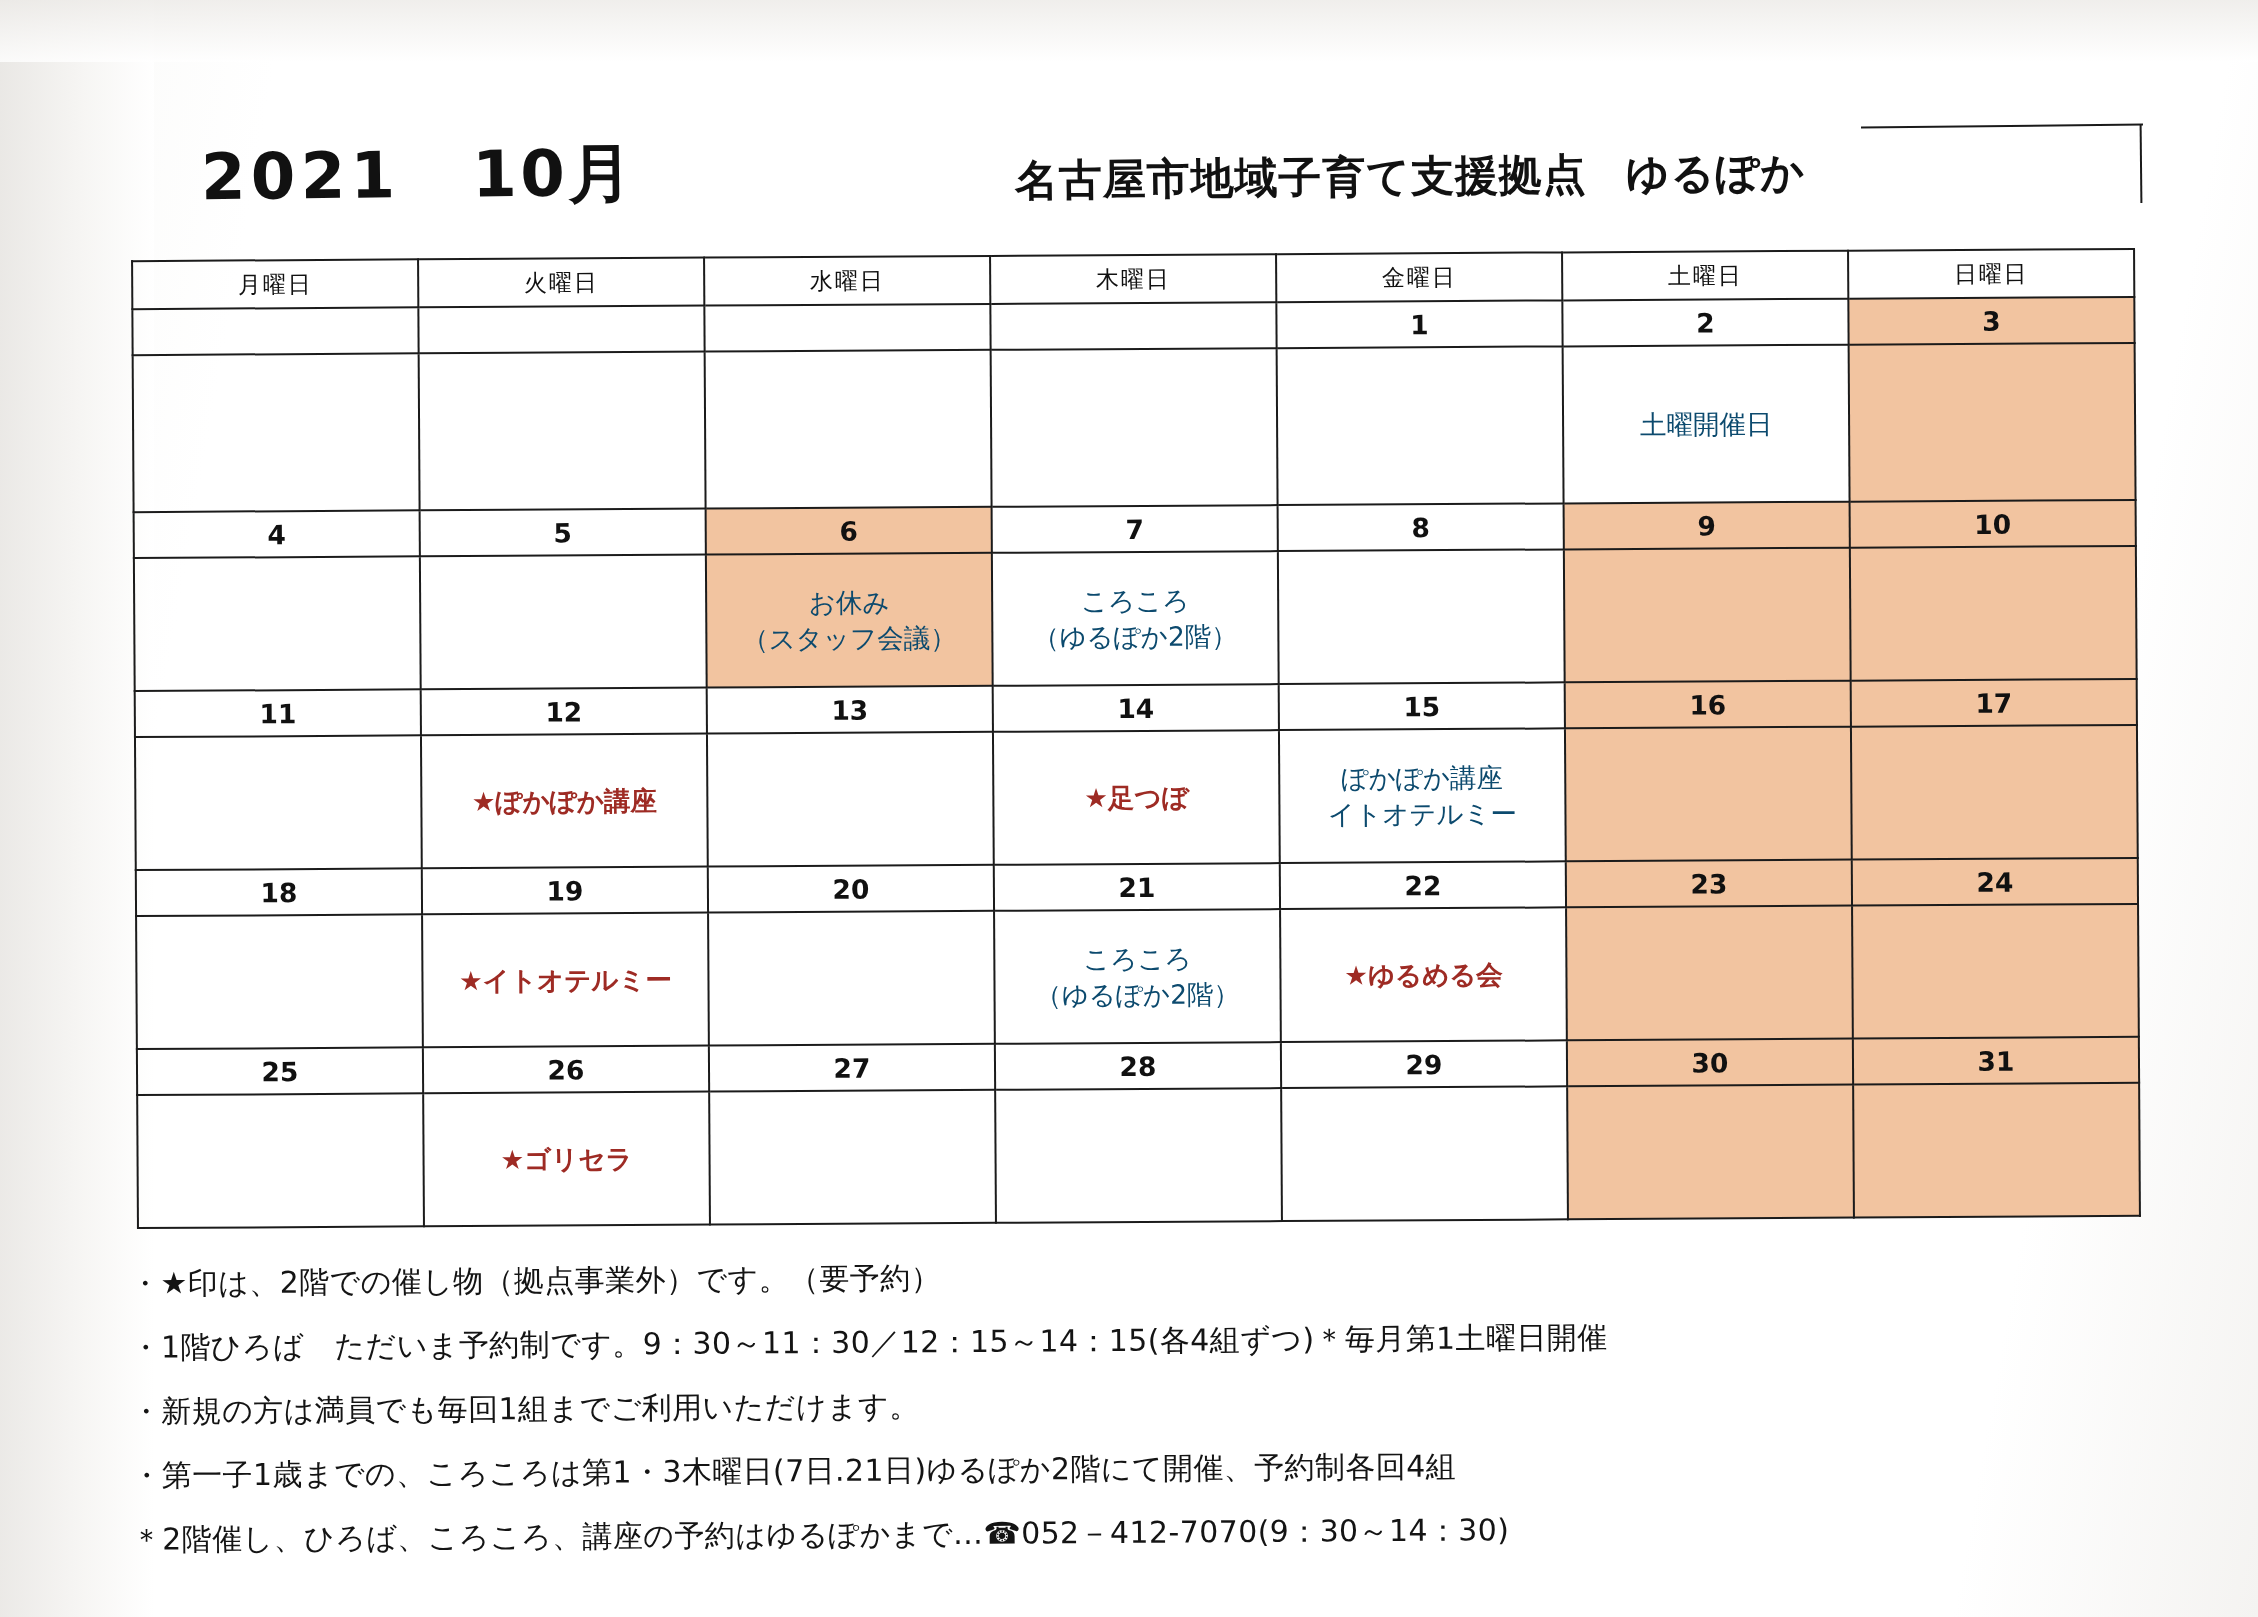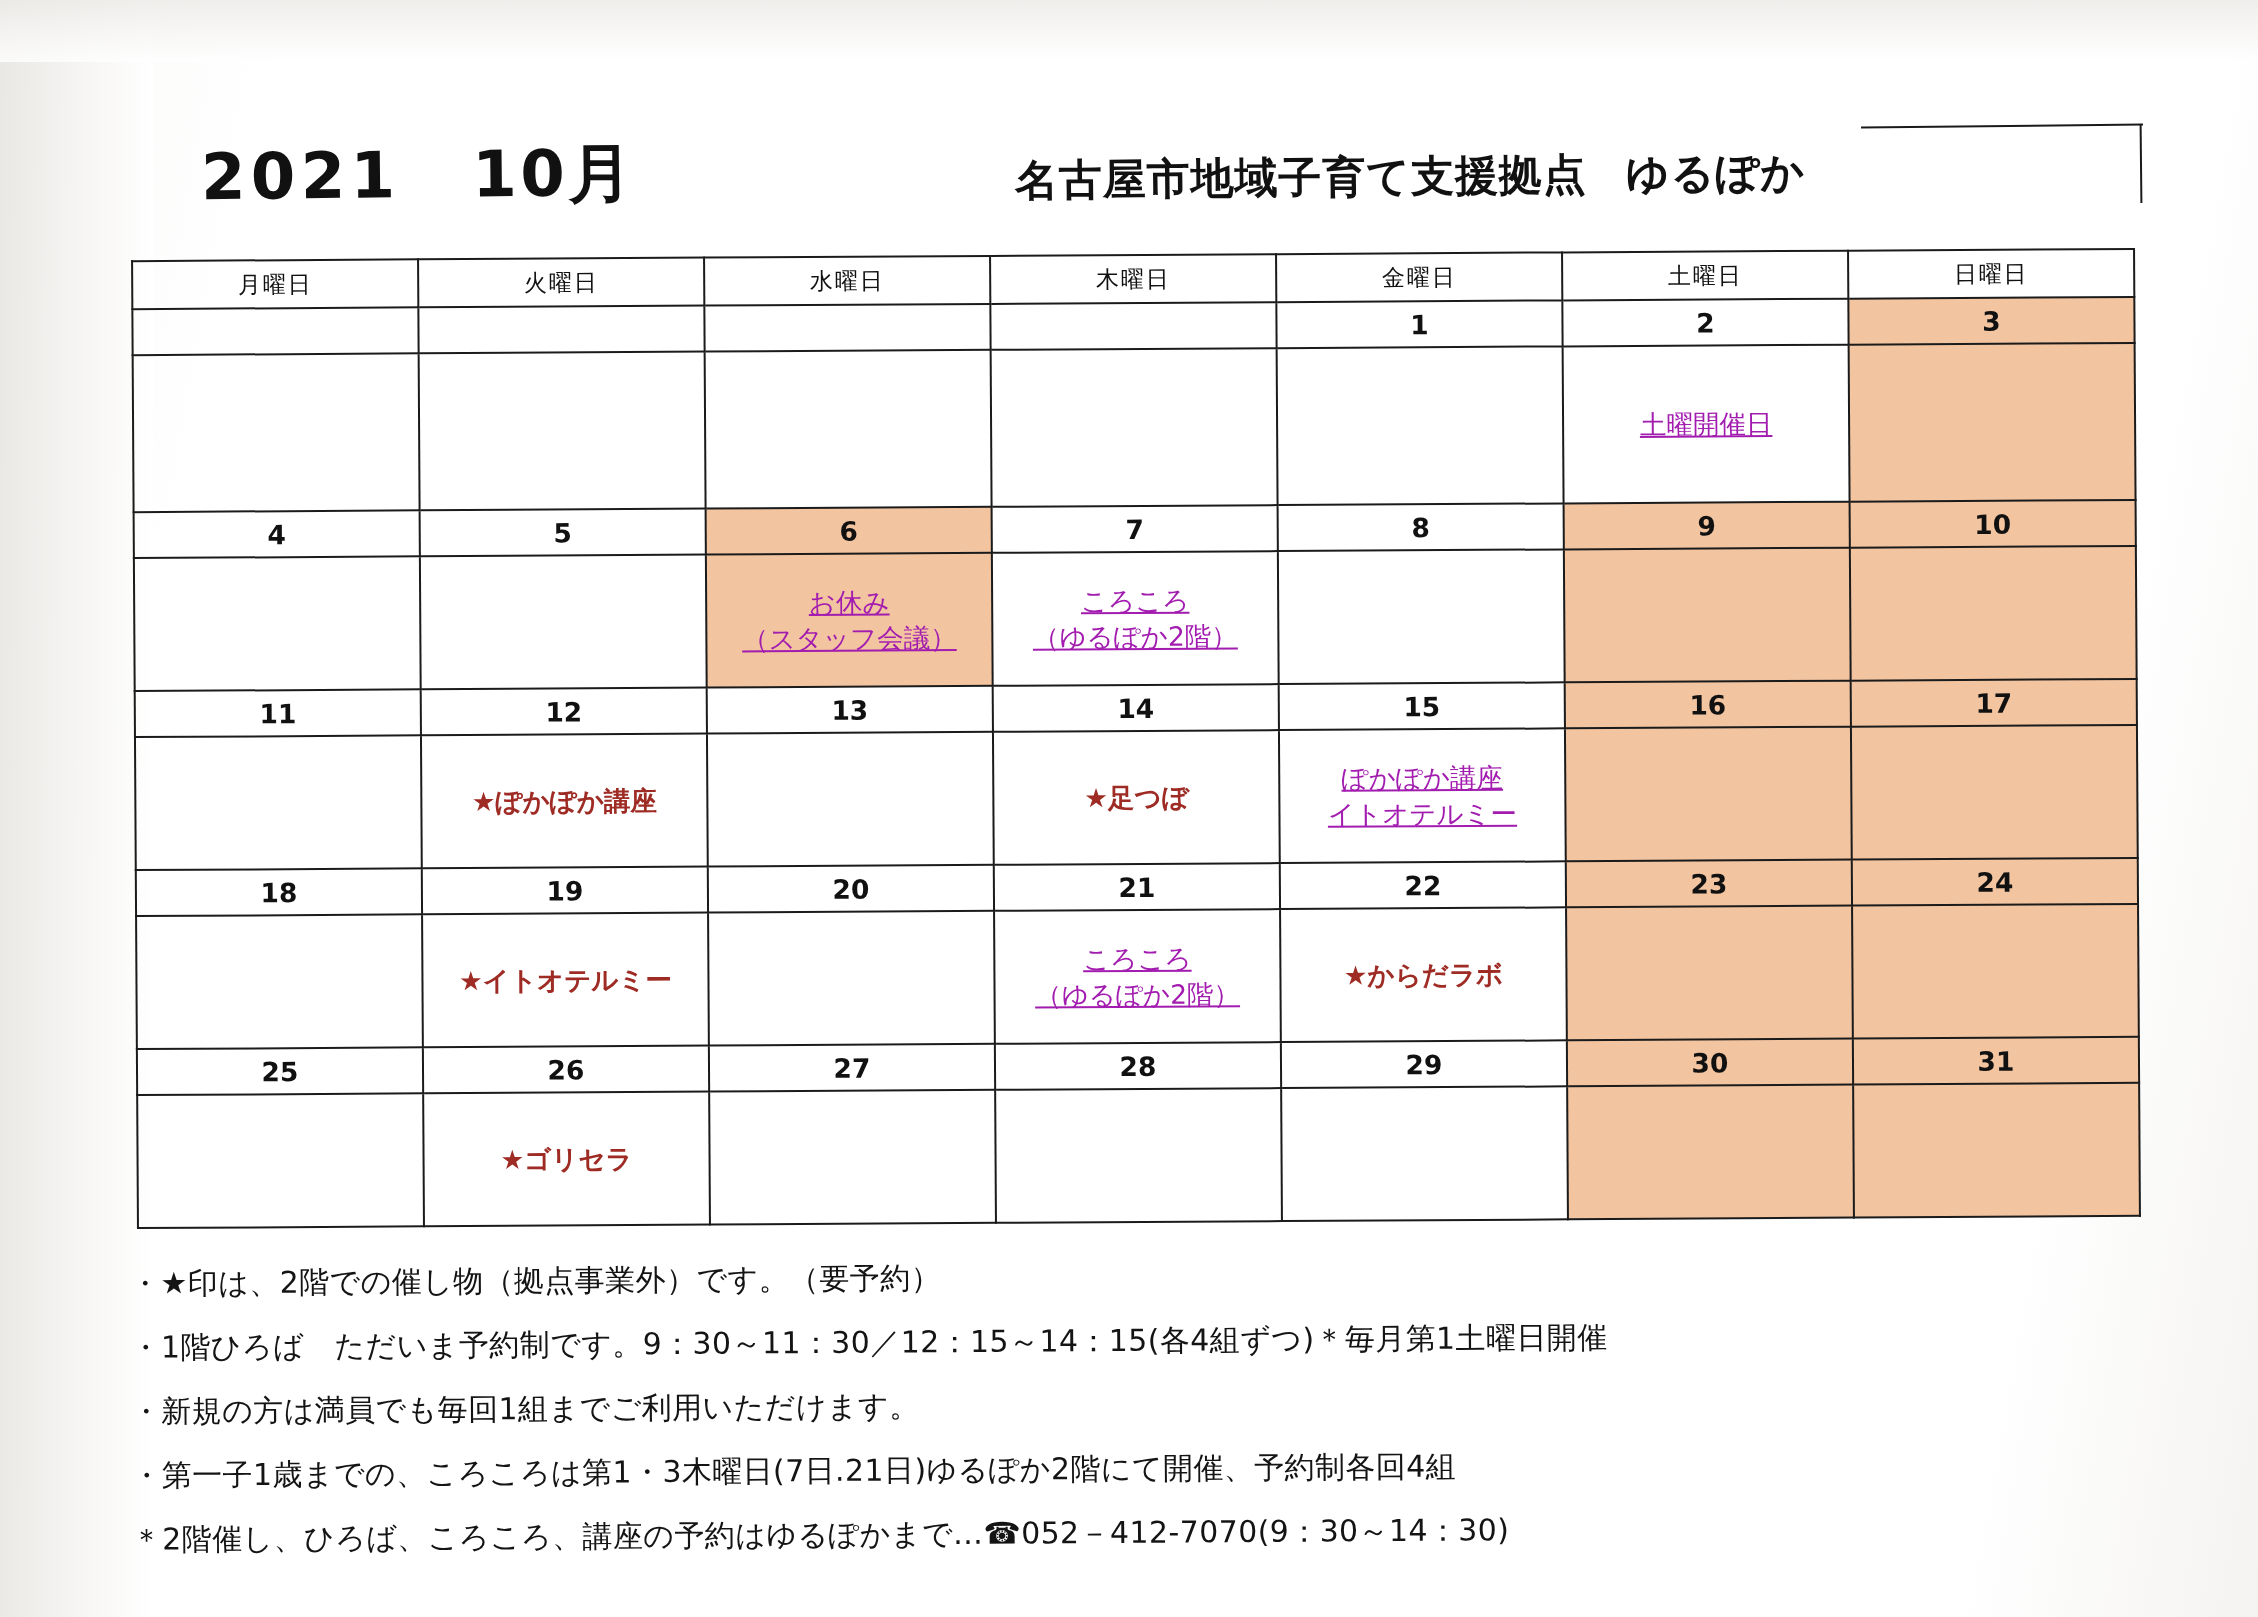--- a/index.html
+++ b/index.html
@@ -120,21 +120,21 @@
     font-size: 26.5px;
     font-weight: bold;
   }
   .row-evt td {
     height: 131px;
     font-size: 26.5px;
     line-height: 1.35;
   }
   .row-evt.tall td { height: 155px; }
   .peach { background: #f2c4a0; }
-  .evt { color: #a21caf; white-space: pre-line; text-decoration: underline; }
+  .evt { color: #0c4a6e; white-space: pre-line; }
   .evt-red { color: #9e2b24; font-weight: bold; white-space: pre-line; }
 
   
   .notes {
     position: absolute;
     left: 131px;
     top: 1262px;
     width: 1941px;
     transform: rotate(-0.4deg);
   }
@@ -243,21 +243,21 @@
           <td>22</td>
           <td class="peach">23</td>
           <td class="peach">24</td>
         </tr>
         <tr class="row-evt">
           <td></td>
           <td><span class="evt-red">★イトオテルミー</span></td>
           <td></td>
           <td><span class="evt">ころころ
 （ゆるぽか2階）</span></td>
-          <td><span class="evt-red">★からだラボ</span></td>
+          <td><span class="evt-red">★ゆるめる会</span></td>
           <td class="peach"></td>
           <td class="peach"></td>
         </tr>
         <tr class="row-num">
           <td>25</td>
           <td>26</td>
           <td>27</td>
           <td>28</td>
           <td>29</td>
           <td class="peach">30</td>

